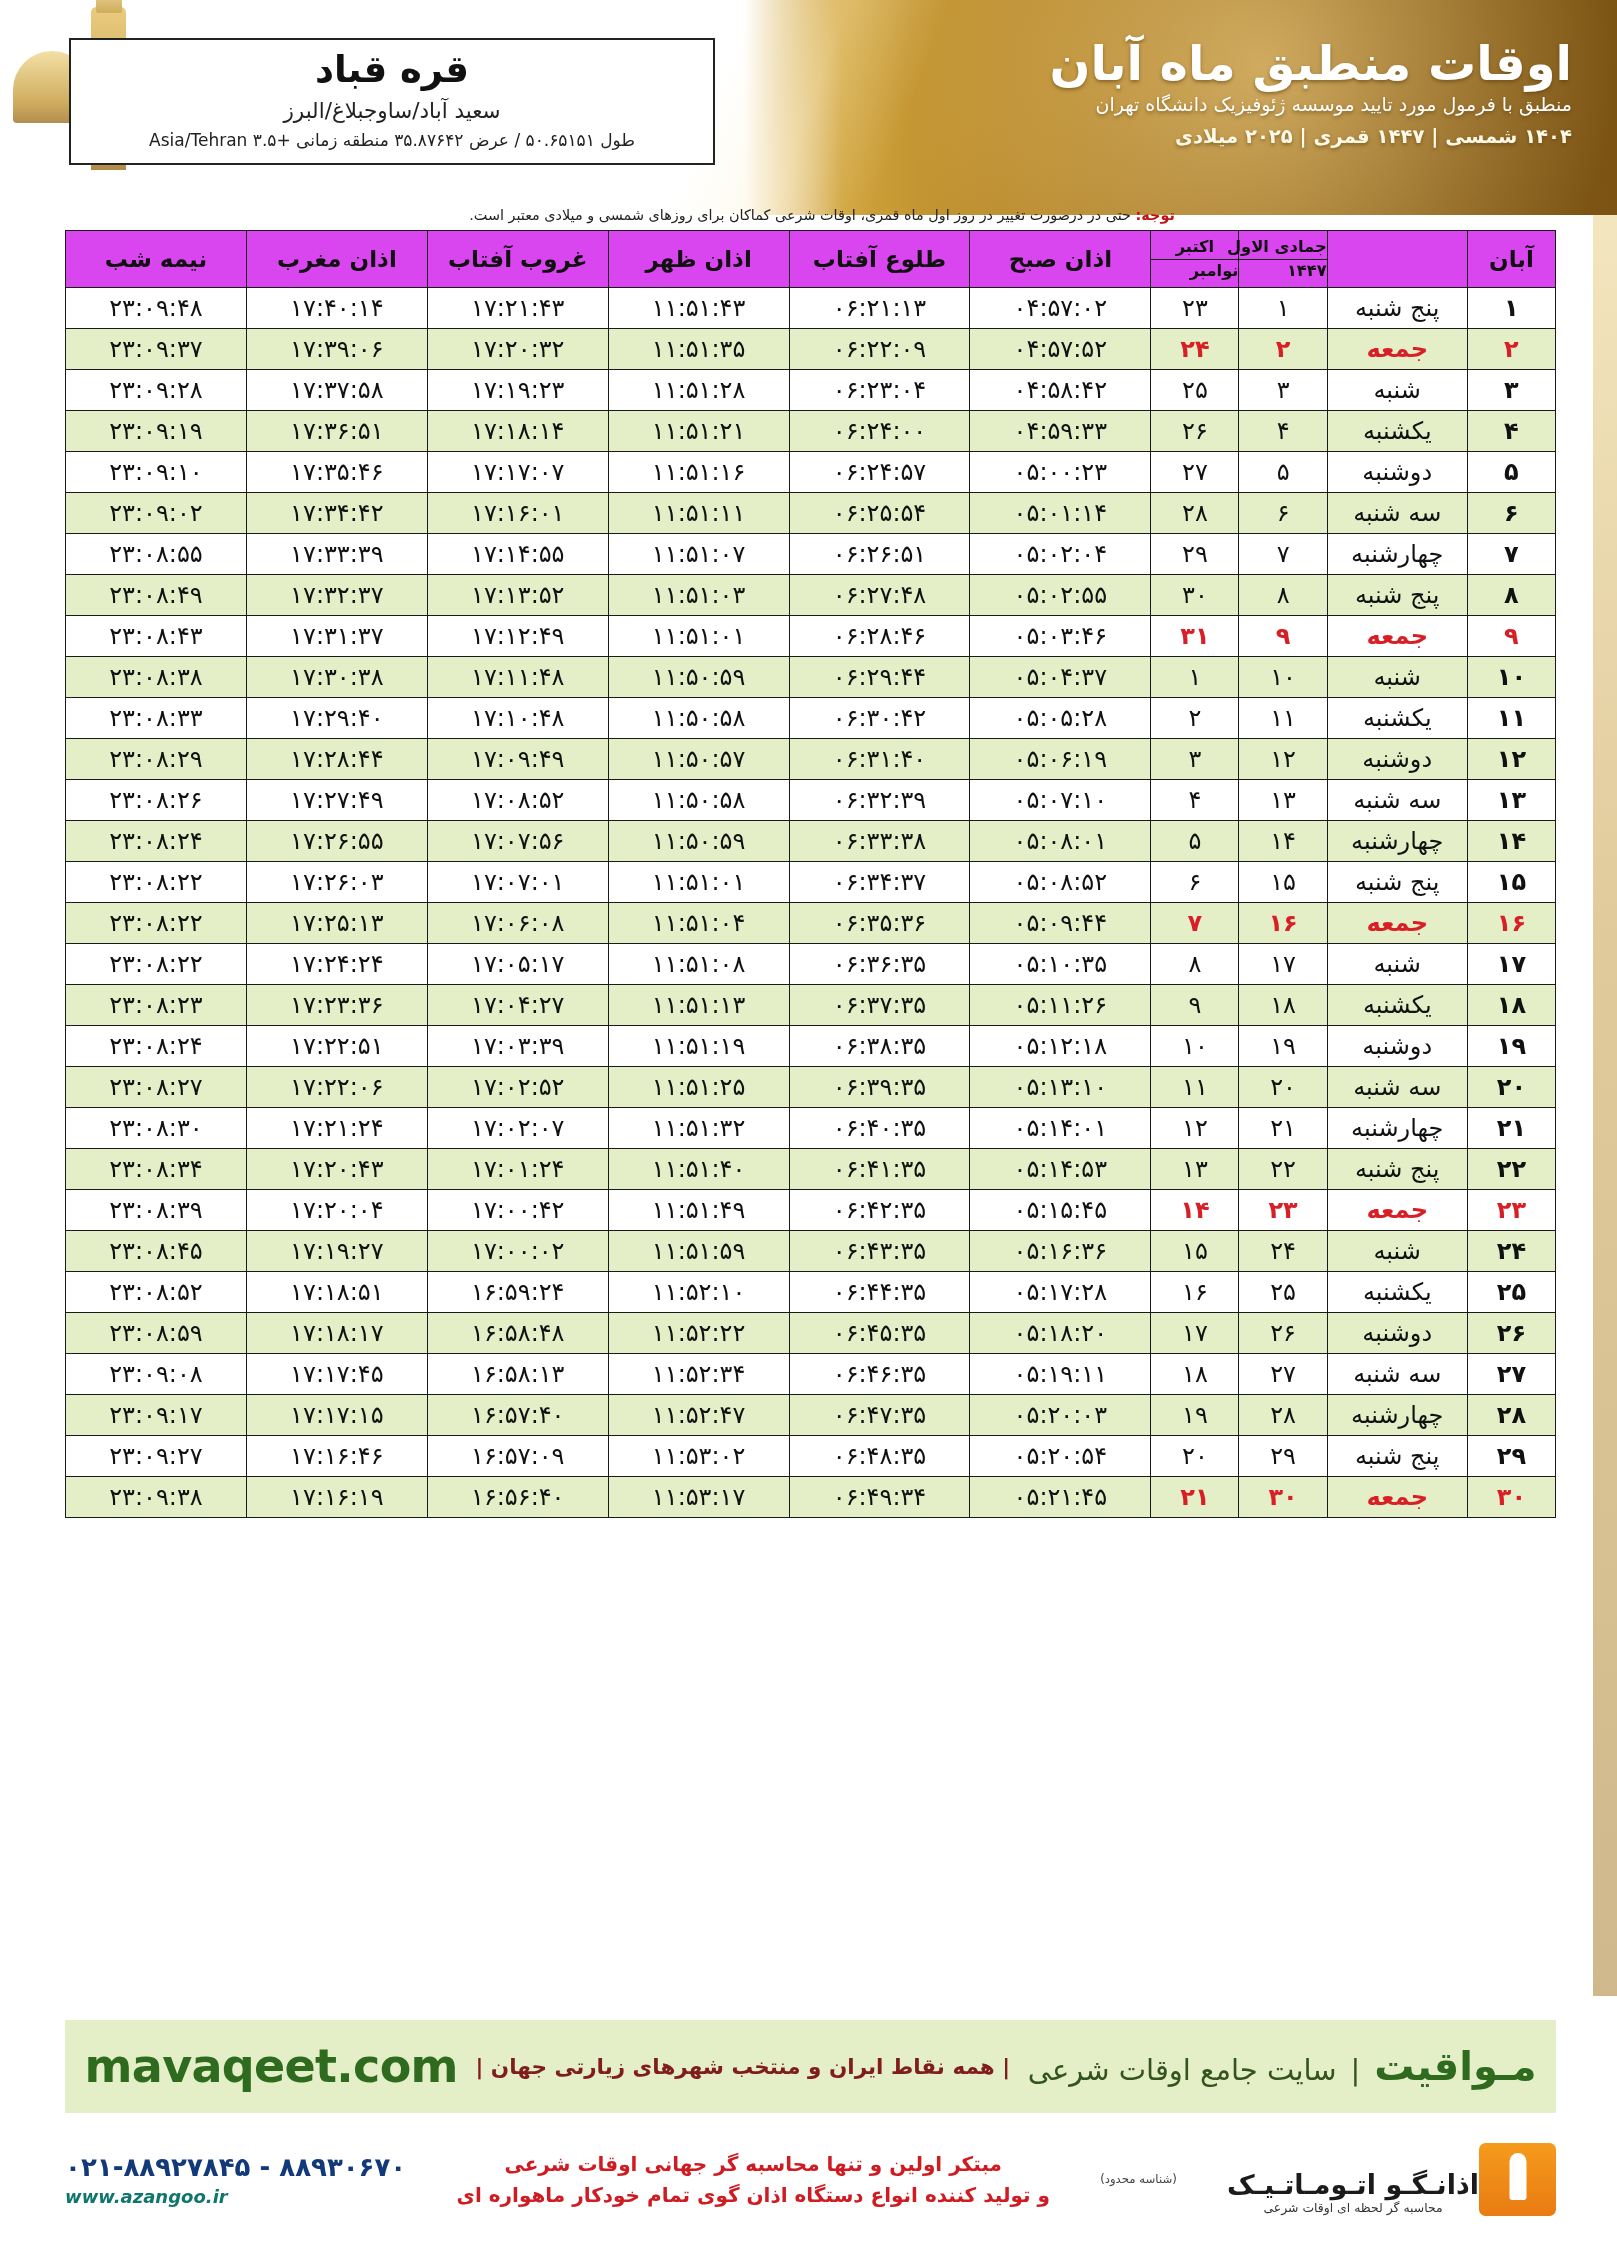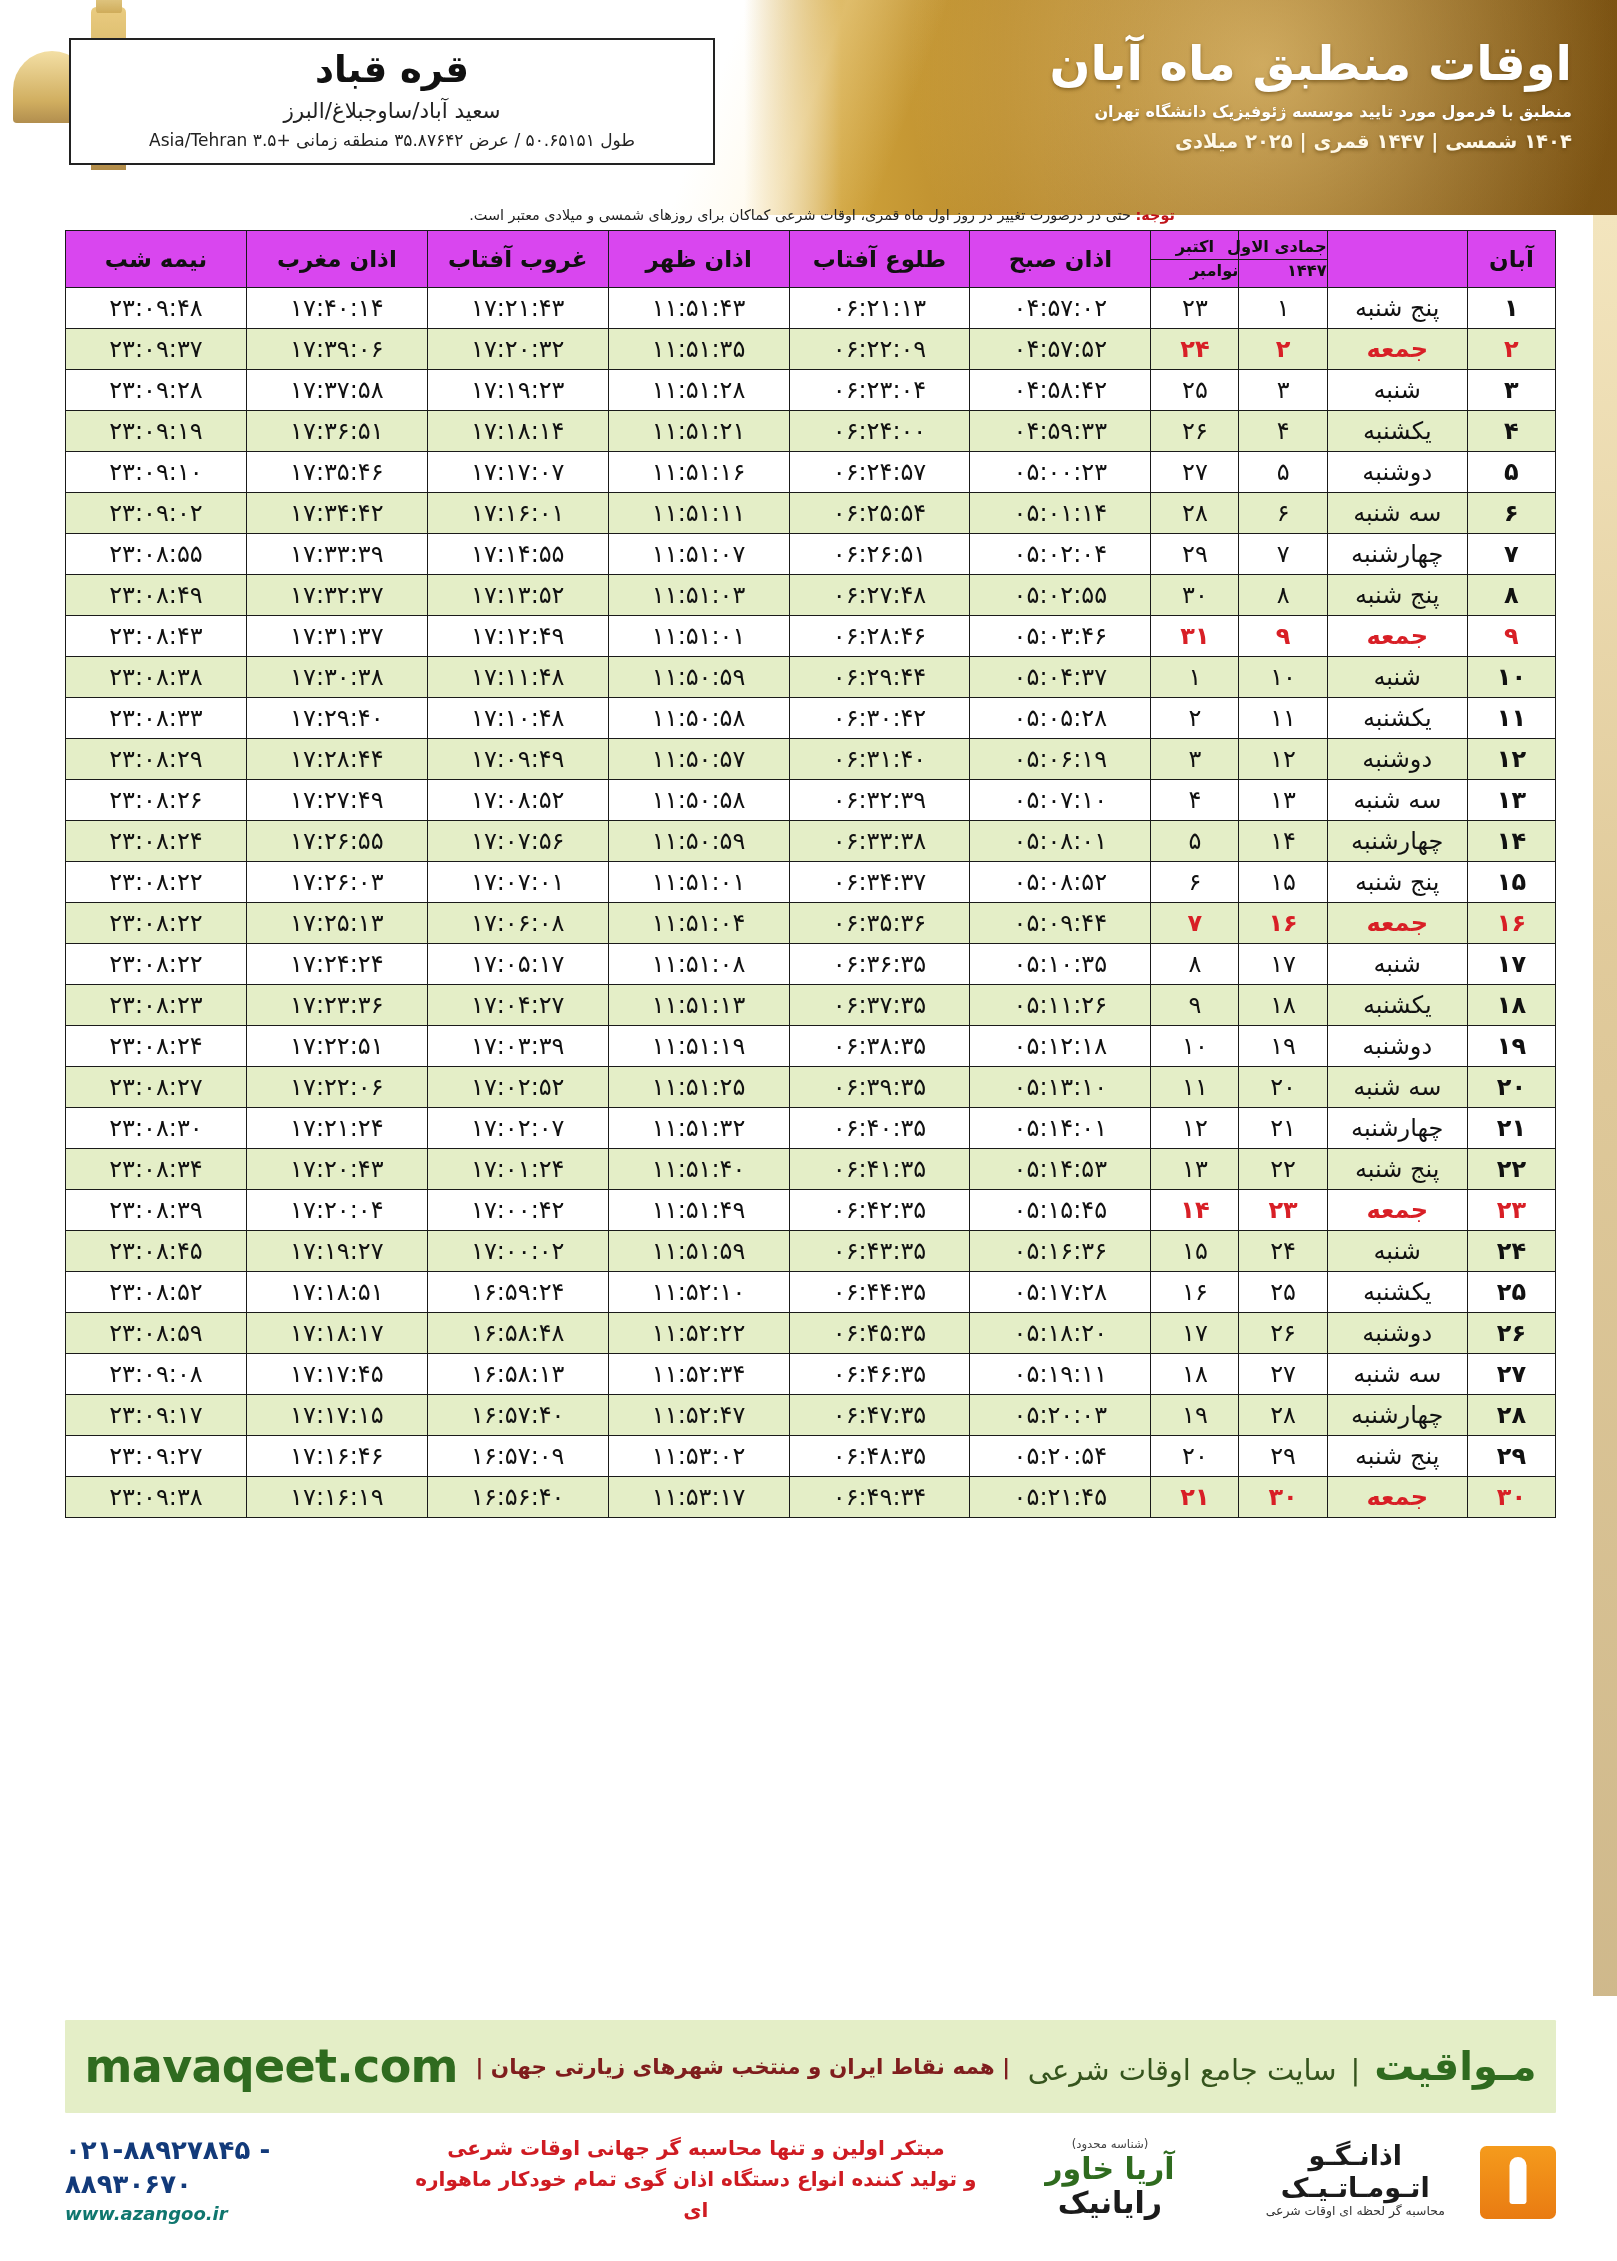--- a/index.html
+++ b/index.html
@@ -72,23 +72,23 @@
     color: #ffffff;
     text-shadow: 0 2px 3.9px rgba(90,60,10,0.55);
   }
   .title-main {
     font-size: 48px;
     font-weight: bold;
     line-height: 1.08;
     letter-spacing: 0;
   }
   .title-sub {
-    font-size: 16px;
-    font-weight: bold;
-    margin-top: 12px;
+    font-size: 19px;
+    font-weight: normal;
+    margin-top: 3px;
     line-height: 1.2;
   }
   .title-dates {
     font-size: 19.6px;
     font-weight: bold;
     margin-top: 9px;
     color: #fff9e8;
   }
 
   
@@ -758,24 +758,20 @@
     <div class="azangoo-logo">
       <div class="azangoo-mark"></div>
       <div class="azangoo-text">
         <div class="az-t1">اذانـگـو اتـومـاتـیـک</div>
         <div class="az-t2">محاسبه گر لحظه ای اوقات شرعی</div>
       </div>
     </div>
 
     <div class="rayanic">
       <div class="ray-t2">(شناسه محدود)</div>
-      <div class="ray-t1">
-        <span class="grn">آریا خاور</span>
-        <span>رایانیک</span>
-      </div>
     </div>
 
     <div class="foot-red">
       <div>مبتکر اولین و تنها محاسبه گر جهانی اوقات شرعی</div>
       <div>و تولید کننده انواع دستگاه اذان گوی تمام خودکار ماهواره ای</div>
     </div>
 
     <div class="foot-phone">
       <div class="p1">۰۲۱-۸۸۹۲۷۸۴۵ - ۸۸۹۳۰۶۷۰</div>
       <div class="p2">www.azangoo.ir</div>

